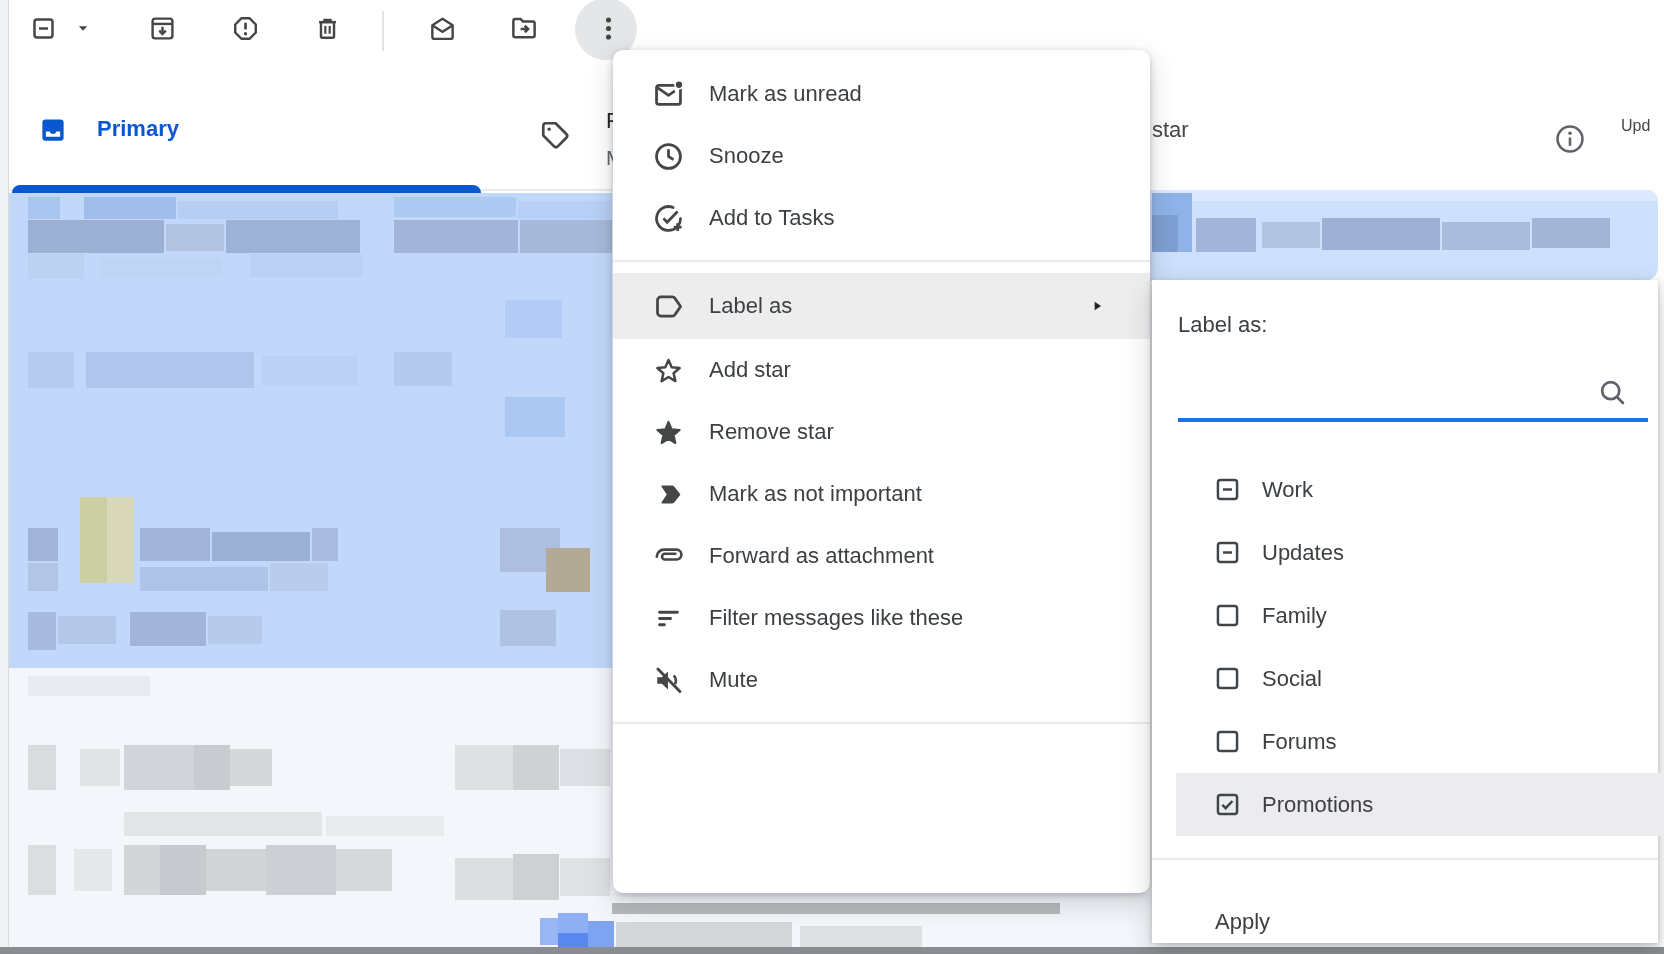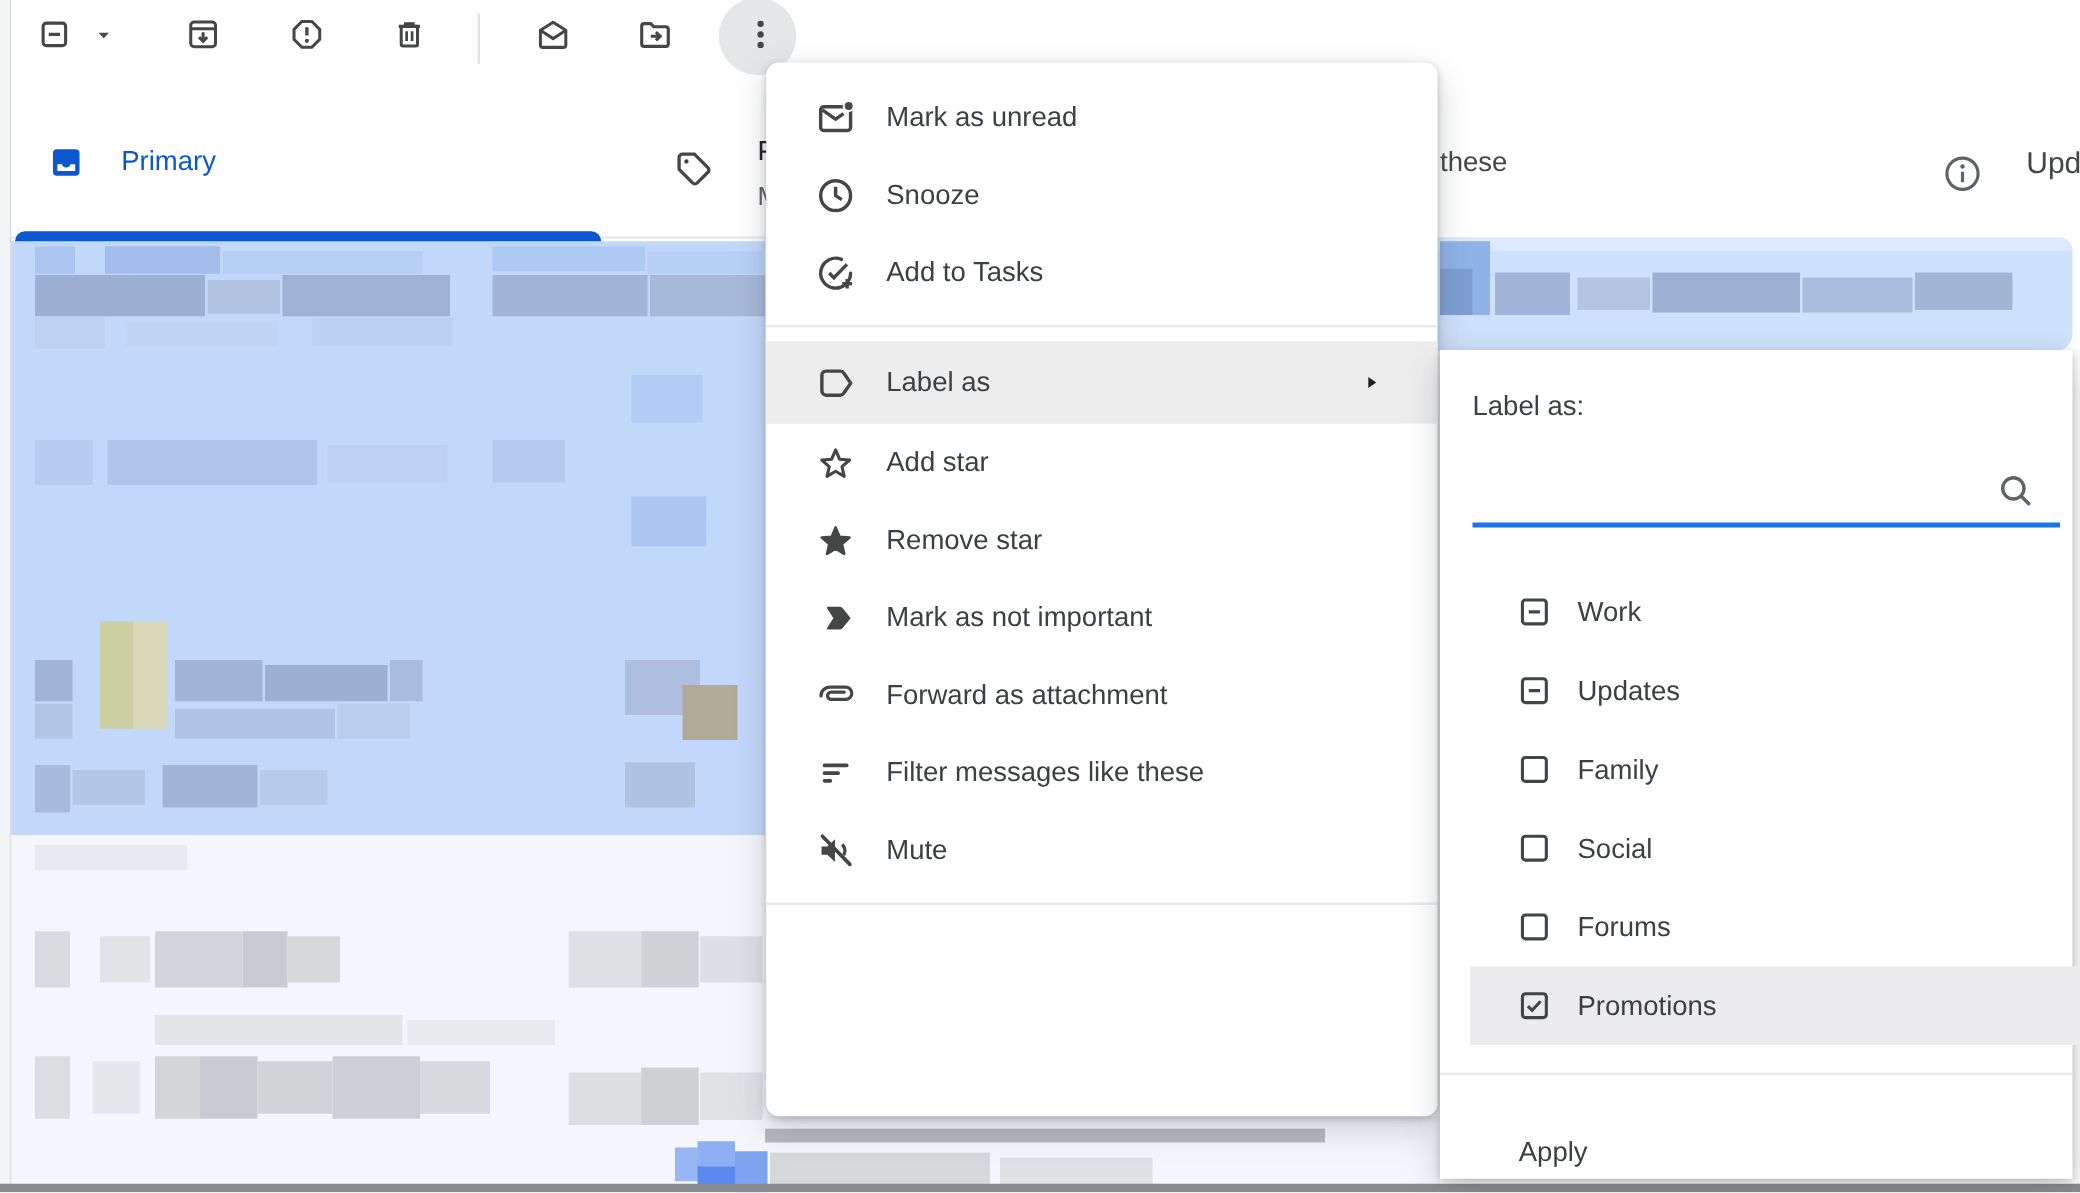--- a/index.html
+++ b/index.html
@@ -9,21 +9,21 @@
   
   #left-edge{left:0;top:0;width:8px;height:947px;background:#f1f3f5;border-right:1px solid #d9dbde;}
   #bottom-bar{left:0;top:947px;width:1664px;height:7px;background:#898c90;}
   
   #toolbar{left:0;top:0;width:1664px;height:62px;background:#fff;}
   .tbtn{position:absolute;top:14px;width:32px;height:32px;display:flex;align-items:center;justify-content:center;cursor:pointer;}
   #tb-divider{position:absolute;left:382px;top:11px;width:2px;height:40px;background:#e3e4e7;}
   #dots-hover{left:575px;top:-2px;width:62px;height:62px;border-radius:50%;background:#e5e6e8;}
   
   .tab-label{font-size:22px;}
-  #tab-primary-label{color:#0b57d0;font-weight:normal;}
+  #tab-primary-label{color:#0b57d0;font-weight:bold;}
   #tab-underline{left:12px;top:185px;width:469px;height:8px;background:#0b57d0;border-radius:8px 8px 0 0;}
   #tabs-baseline{left:8px;top:189px;width:604px;height:2px;background:#e8eaed;}
   .clip{overflow:hidden;white-space:nowrap;}
   
   #list-blue{left:8px;top:193px;width:604px;height:475px;background:#c2d8fa;}
   #list-white{left:8px;top:668px;width:604px;height:279px;background:#f4f6fb;}
   #below-menu{left:612px;top:893px;width:540px;height:54px;background:#f4f6fb;}
   #right-row{left:1150px;top:190px;width:508px;height:91px;background:#cde0fc;border-radius:0 14px 14px 0;}
   #right-row-topstrip{left:1150px;top:190px;width:508px;height:11px;background:#dde9fe;border-radius:0 10px 0 0;}
   .blur-block{position:absolute;}
@@ -202,27 +202,27 @@
           <rect x="3.5" y="3.5" width="17" height="17" rx="2.6" fill="#0b57d0"></rect>
           <path d="M6.3 13.1h3a2.8 2.8 0 0 0 5.4 0h3v4.3H6.3z" fill="#fff"></path>
         </svg></span></div>
   <div class="abs tab-label" id="tab-primary-label" style="left:97px;top:116px">Primary</div>
   <div class="abs" style="left:539px;top:119px;width:32px;height:32px"><span><svg width="32" height="32" viewBox="0 0 24 24">
           <path d="M12.4 3.2l8.1 8.1c.8.8.8 2 0 2.8l-6.4 6.4c-.8.8-2 .8-2.8 0l-8.1-8.1V5.2c0-1.1.9-2 2-2z" fill="none" stroke="#444746" stroke-width="2"></path>
           <circle cx="7.6" cy="7.6" r="1.3" fill="#444746"></circle>
         </svg></span></div>
   <div class="abs tab-label clip" style="left:606px;top:108px;width:9px;height:30px;color:#202124">P</div>
   <div class="abs clip" style="left:606px;top:146px;width:8px;height:26px;font-size:21px;color:#5f6368">M</div>
-  <div class="abs tab-label" style="left:1152px;top:117px;color:#444746">these</div>
+  <div class="abs tab-label" style="left:1152px;top:117px;color:#444746">star</div>
   <div class="abs" style="left:1553px;top:122px;width:34px;height:34px"><span><svg width="34" height="34" viewBox="0 0 24 24">
           <circle cx="12" cy="12" r="8.8" fill="none" stroke="#5f6368" stroke-width="1.8"></circle>
           <circle cx="12" cy="7.9" r="1.25" fill="#5f6368"></circle>
           <path d="M12 10.9v5.9" stroke="#5f6368" stroke-width="1.8"></path>
         </svg></span></div>
-  <div class="abs clip" style="left:1621px;top:117px;width:43px;height:30px;font-size:24px;color:#444746">Upd</div>
+  <div class="abs clip" style="left:1621px;top:117px;width:43px;height:30px;font-size:16px;color:#444746">Upd</div>
 
   <div class="abs" id="menu">
       <div class="menu-item">
         <span class="mi-icon">
           <svg width="33" height="33" viewBox="0 0 24 24">
             <rect x="3.3" y="5.4" width="17.4" height="13.8" rx="1.8" fill="none" stroke="#444746" stroke-width="2"></rect>
             <path d="M4.2 7.2l7.8 5.4 4.6-3.2" fill="none" stroke="#444746" stroke-width="2"></path>
             <circle cx="19.6" cy="4.9" r="2.9" fill="#444746" stroke="#fff" stroke-width="1.2"></circle>
           </svg>
         </span>

